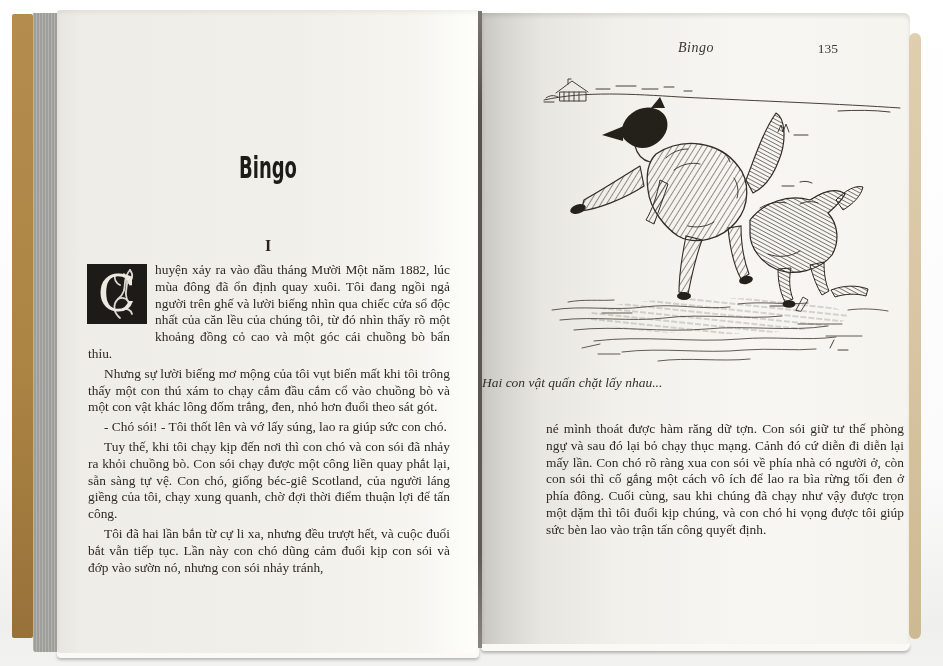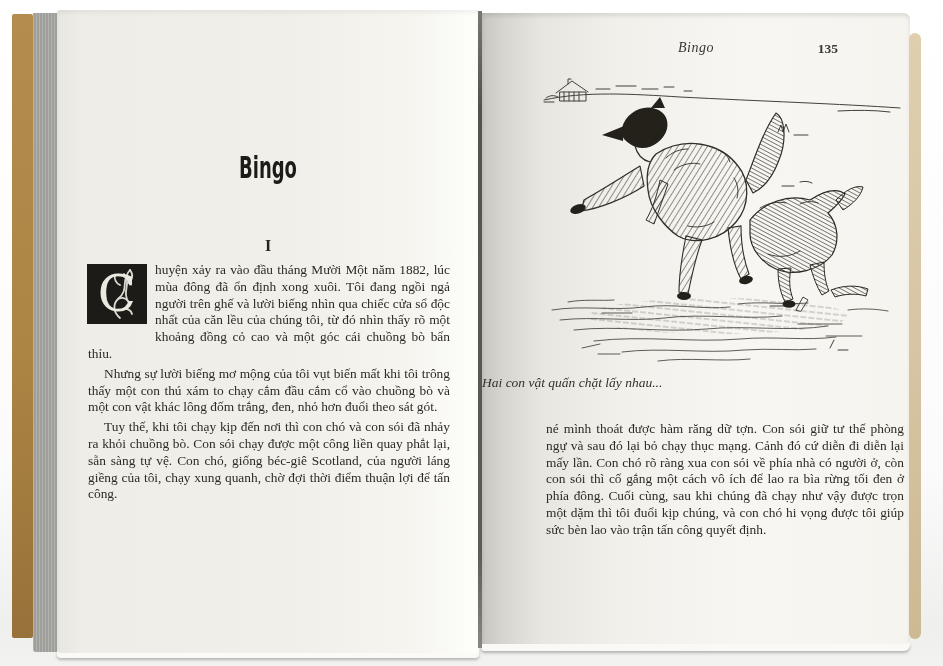--- a/index.html
+++ b/index.html
@@ -48,21 +48,21 @@
   .tb-left{left:31px;top:252px;width:362px;}
   .tb-right{left:64px;top:408px;width:358px;font-family:Liberation Serif, serif;}
   .dropcap{float:left;width:58px;height:58px;margin:3px 9px 10px 0;position:relative;
     background:#1d1b18;box-shadow:0 0 0 1px #1d1b18;}
   .dropcap .letter{position:absolute;left:0;top:1px;width:58px;height:58px;
     font-size:50px;line-height:56px;text-align:center;color:#ece9e1;
     font-family:"DejaVu Serif",serif;}
   .dropcap svg{position:absolute;left:0;top:0;}
   .running-head{position:absolute;left:0;top:27px;width:428px;text-align:center;
     font-style:italic;font-size:14px;color:#3a3731;letter-spacing:.5px;}
-  .page-number{position:absolute;right:72px;top:28px;font-size:13.5px;color:#3a3731;font-weight:bold;}
+  .page-number{position:absolute;right:72px;top:28px;font-size:13.5px;color:#3a3731;}
   .illustration{position:absolute;left:56px;top:45px;}
   .caption{position:absolute;left:0;top:362px;width:428px;text-align:left;
     font-style:italic;font-size:13.5px;color:#33302a;}
 </style>
 </head>
 <body>
 
 <div class="scene">
   <div class="book-shadow"></div>
   <div class="cover-edge"></div>
@@ -82,24 +82,26 @@
             <g fill="none" stroke="#ece9e1" stroke-width="1.8" stroke-linecap="round" opacity=".92">
               <path d="M42,5 C32,16 42,24 30,34 C24,40 26,48 32,53"></path>
               <path d="M36,9 C44,18 33,27 41,38"></path>
               <path d="M42,5 C46,10 44,16 40,18"></path>
               <path d="M30,34 C34,32 38,33 40,36"></path>
               <path d="M32,20 C28,18 26,14 27,10"></path>
               <path d="M35,44 C39,43 43,45 44,49"></path>
             </g>
             <rect x="1" y="1" width="56" height="56" fill="none" stroke="#ece9e1" stroke-width="0"></rect>
           </svg>
-        </span><span>huyện xảy ra vào đầu tháng Mười Một năm 1882, lúc mùa đông đã ổn định xong xuôi. Tôi đang ngồi ngả người trên ghế và lười biếng nhìn qua chiếc cửa sổ độc nhất của căn lều của chúng tôi, từ đó nhìn thấy rõ một khoảng đồng cỏ cao và một góc cái chuồng bò bẩn thỉu.</span>
+        </span><span>huyện xảy ra vào đầu tháng Mười Một năm 1882, lúc mùa đông đã ổn định quay xuôi. Tôi đang ngồi ngả người trên ghế và lười biếng nhìn qua chiếc cửa sổ độc nhất của căn lều của chúng tôi, từ đó nhìn thấy rõ một khoảng đồng cỏ cao và một góc cái chuồng bò bẩn thỉu.</span>
       </p>
       <p>Nhưng sự lười biếng mơ mộng của tôi vụt biến mất khi tôi trông thấy một con thú xám to chạy cắm đầu cắm cổ vào chuồng bò và một con vật khác lông đốm trắng, đen, nhỏ hơn đuổi theo sát gót.</p>
+      <p>- Chó sói! - Tôi thốt lên và vớ lấy súng, lao ra giúp sức con chó.</p>
       <p>Tuy thế, khi tôi chạy kịp đến nơi thì con chó và con sói đã nhảy ra khỏi chuồng bò. Con sói chạy được một công liền quay phắt lại, sẵn sàng tự vệ. Con chó, giống béc-giê Scotland, của người láng giềng của tôi, chạy xung quanh, chờ đợi thời điểm thuận lợi để tấn công.</p>
+      <p>Tôi đã hai lần bắn từ cự li xa, nhưng đều trượt hết, và cuộc đuổi bắt vẫn tiếp tục. Lần này con chó dũng cảm đuổi kịp con sói và đớp vào sườn nó, nhưng con sói nhảy tránh,</p>
     </div>
   </div>
 
   <div class="gutter"></div>
 
   <div class="page-right">
     <div class="running-head">Bingo</div>
     <div class="page-number">135</div>
 
     <svg class="illustration" width="372" height="310" viewBox="0 0 372 310">

